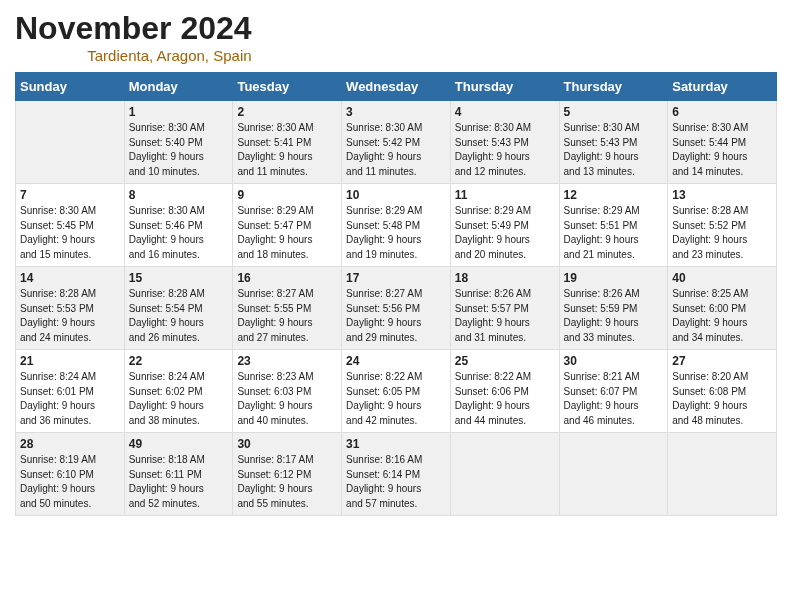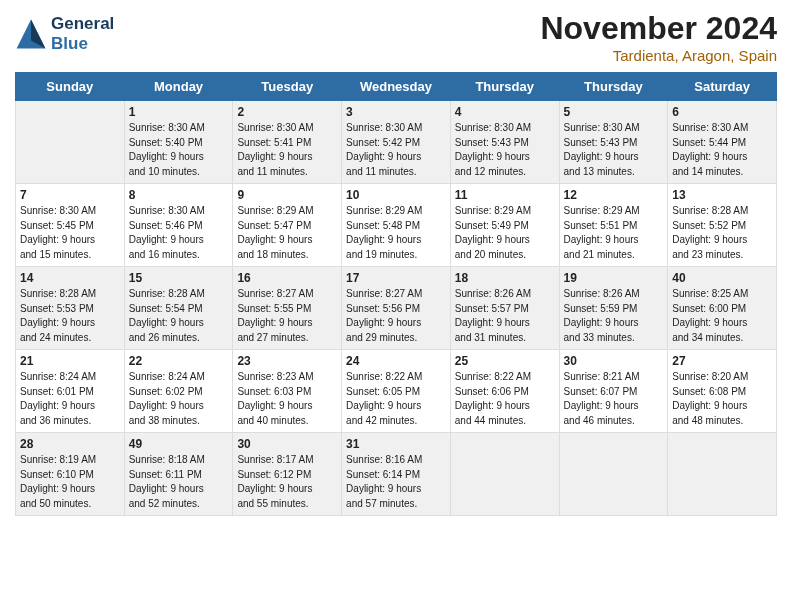--- a/index.html
+++ b/index.html
@@ -48,21 +48,21 @@
       table-layout: fixed;
     }
     thead tr {
       background-color: #2e6da4;
       color: #fff;
     }
     thead th {
       padding: 6px 4px;
       font-size: 13px;
       font-weight: bold;
-      text-align: center;
+      text-align: left;
       border: 1px solid #2e6da4;
     }
     tbody tr {
       vertical-align: top;
     }
     tbody tr:nth-child(odd) {
       background-color: #f0f0f0;
     }
     tbody tr:nth-child(even) {
       background-color: #ffffff;
@@ -88,30 +88,20 @@
     }
     .empty-cell {
       background: inherit;
     }
   </style>
 </head>
 <body>
 
 <div class="container">
   <div class="header-row">
-    <div class="logo">
-      <svg class="logo-icon" viewBox="0 0 40 40">
-        <polygon points="20,2 38,38 2,38" fill="#2e6da4"></polygon>
-        <polygon points="20,2 38,38 20,28" fill="#1a3a5c"></polygon>
-      </svg>
-      <div>
-        <div style="font-size:17px;font-weight:bold;color:#1a3a5c;">General</div>
-        <div style="font-size:17px;font-weight:bold;color:#2e6da4;">Blue</div>
-      </div>
-    </div>
     <div class="title-area">
       <div class="main-title">November 2024</div>
       <div class="subtitle">Tardienta, Aragon, Spain</div>
     </div>
   </div>
 
   <table>
     <thead>
       <tr>
       <th>Sunday</th>

